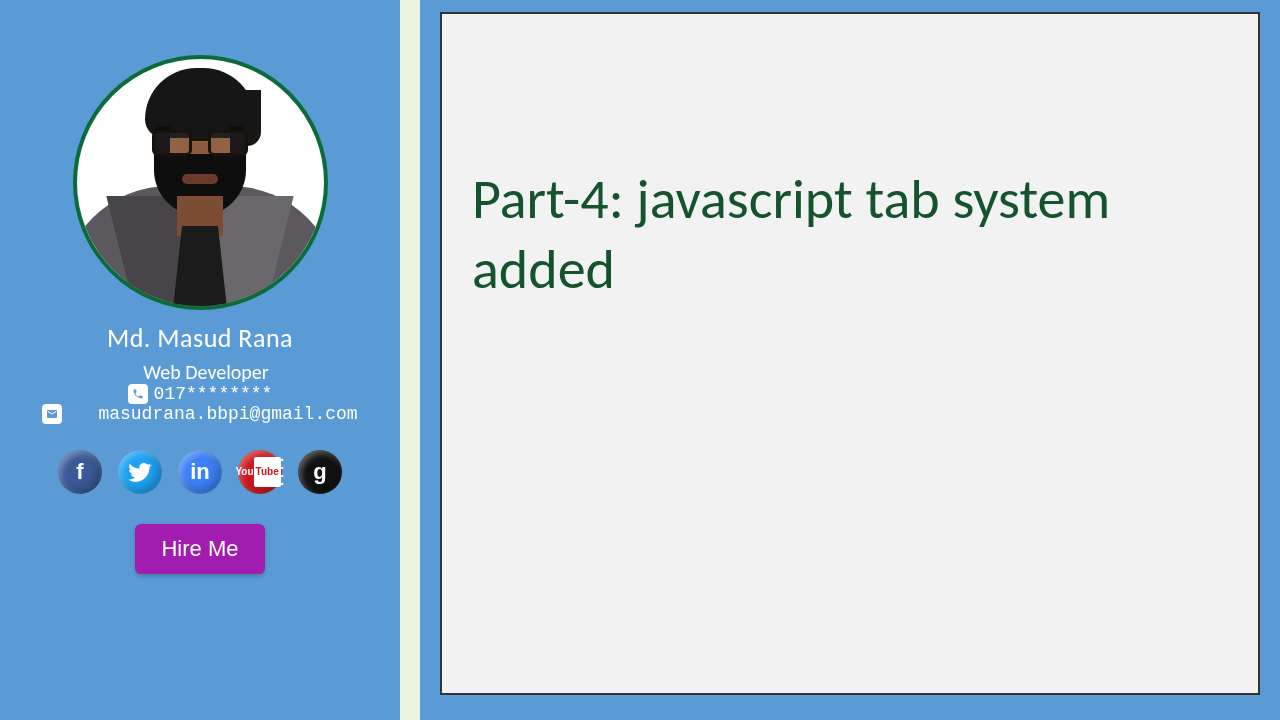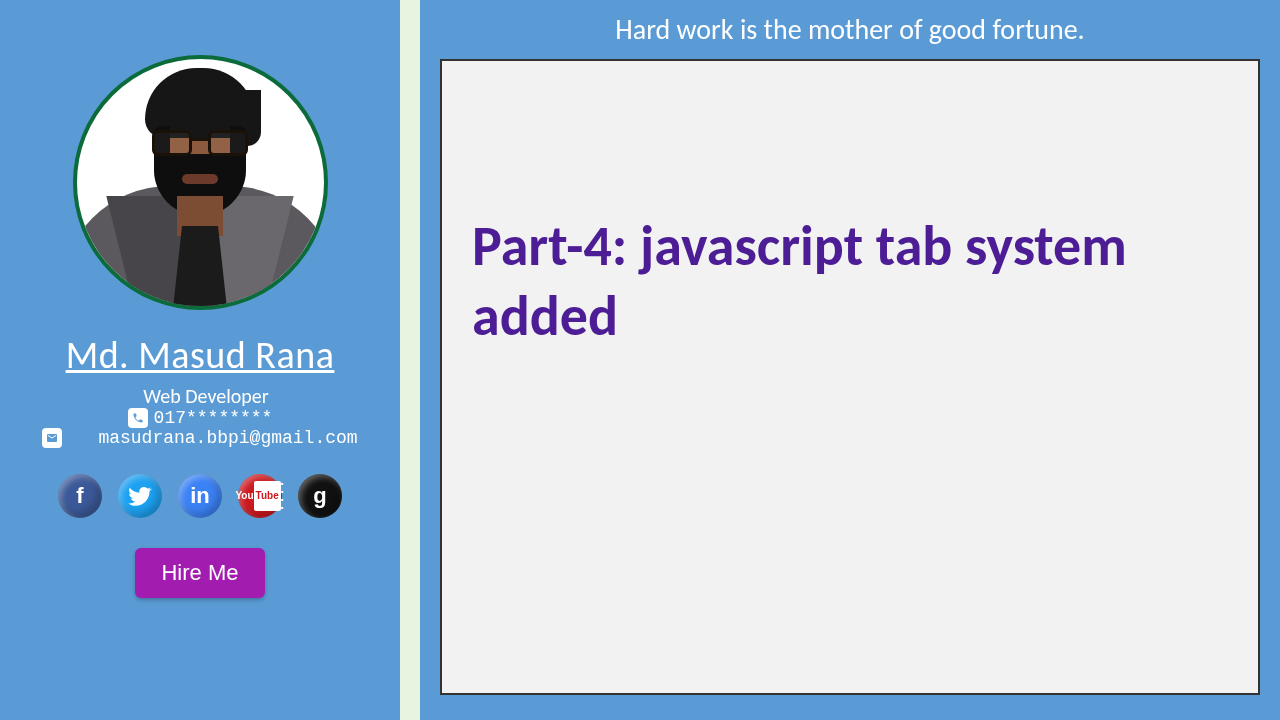--- a/index.html
+++ b/index.html
@@ -45,23 +45,23 @@
     text-align: center;
   }
   .content-box {
     background: #f2f2f2;
     border: 2px solid #333;
     width: 100%;
     flex: 1;
     padding: 150px 30px 30px 30px;
   }
   .content-title {
-    color: #4c1d95;
+    color: #14532d;
     font-size: 56px;
-    font-weight: 700;
+    font-weight: 400;
     line-height: 1.25;
   }
 
   
   .avatar-wrap {
     width: 255px;
     height: 255px;
     border-radius: 50%;
     border: 4px solid #0b6b3a;
     background: #fff;
@@ -203,25 +203,24 @@
   .avatar-inner .neck{
     position:absolute;
     top:150px; left:50%;
     transform:translateX(-50%);
     width:46px; height:40px;
     background:#7c4d33;
     z-index:1;
   }
 
   .name {
-    margin-top: 22px;
-    font-size: 38px;
+    margin-top: 12px;
+    font-size: 26px;
     font-weight: 400;
     letter-spacing: 0.5px;
-    text-decoration: underline;
   }
   .role {
     margin-top: 6px;
     font-size: 20px;
     margin-left: 12px;
   }
   .info-row {
     font-size: 18px;
     display: flex;
     align-items: center;
@@ -337,17 +336,16 @@
     </div>
     <div class="social gt">g</div>
   </div>
 
   <button class="hire-btn">Hire Me</button>
 </aside>
 
 <div class="divider"></div>
 
 <main class="main">
-  <div class="tagline">Hard work is the mother of good fortune.</div>
   <div class="content-box">
     <div class="content-title">Part-4: javascript tab system added</div>
   </div>
 </main>
 
 </body></html>

